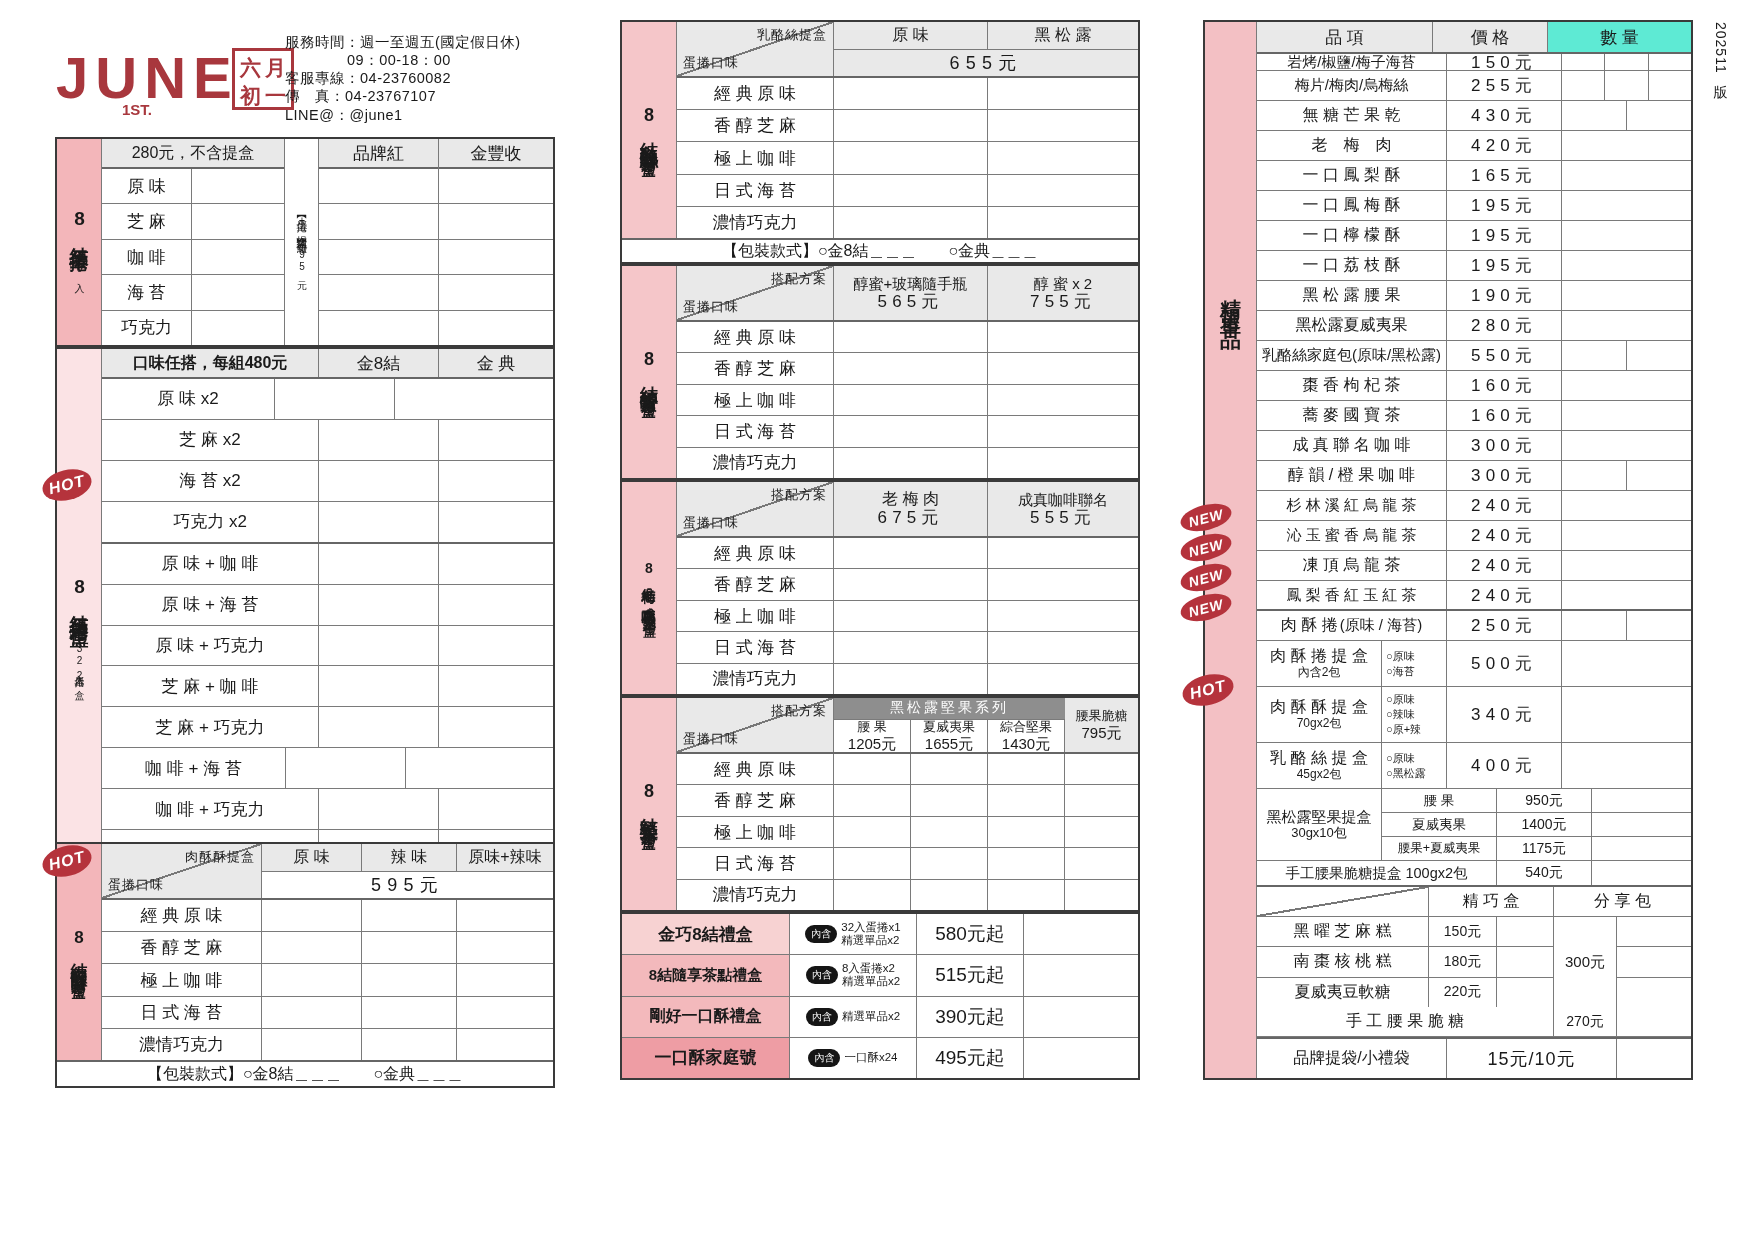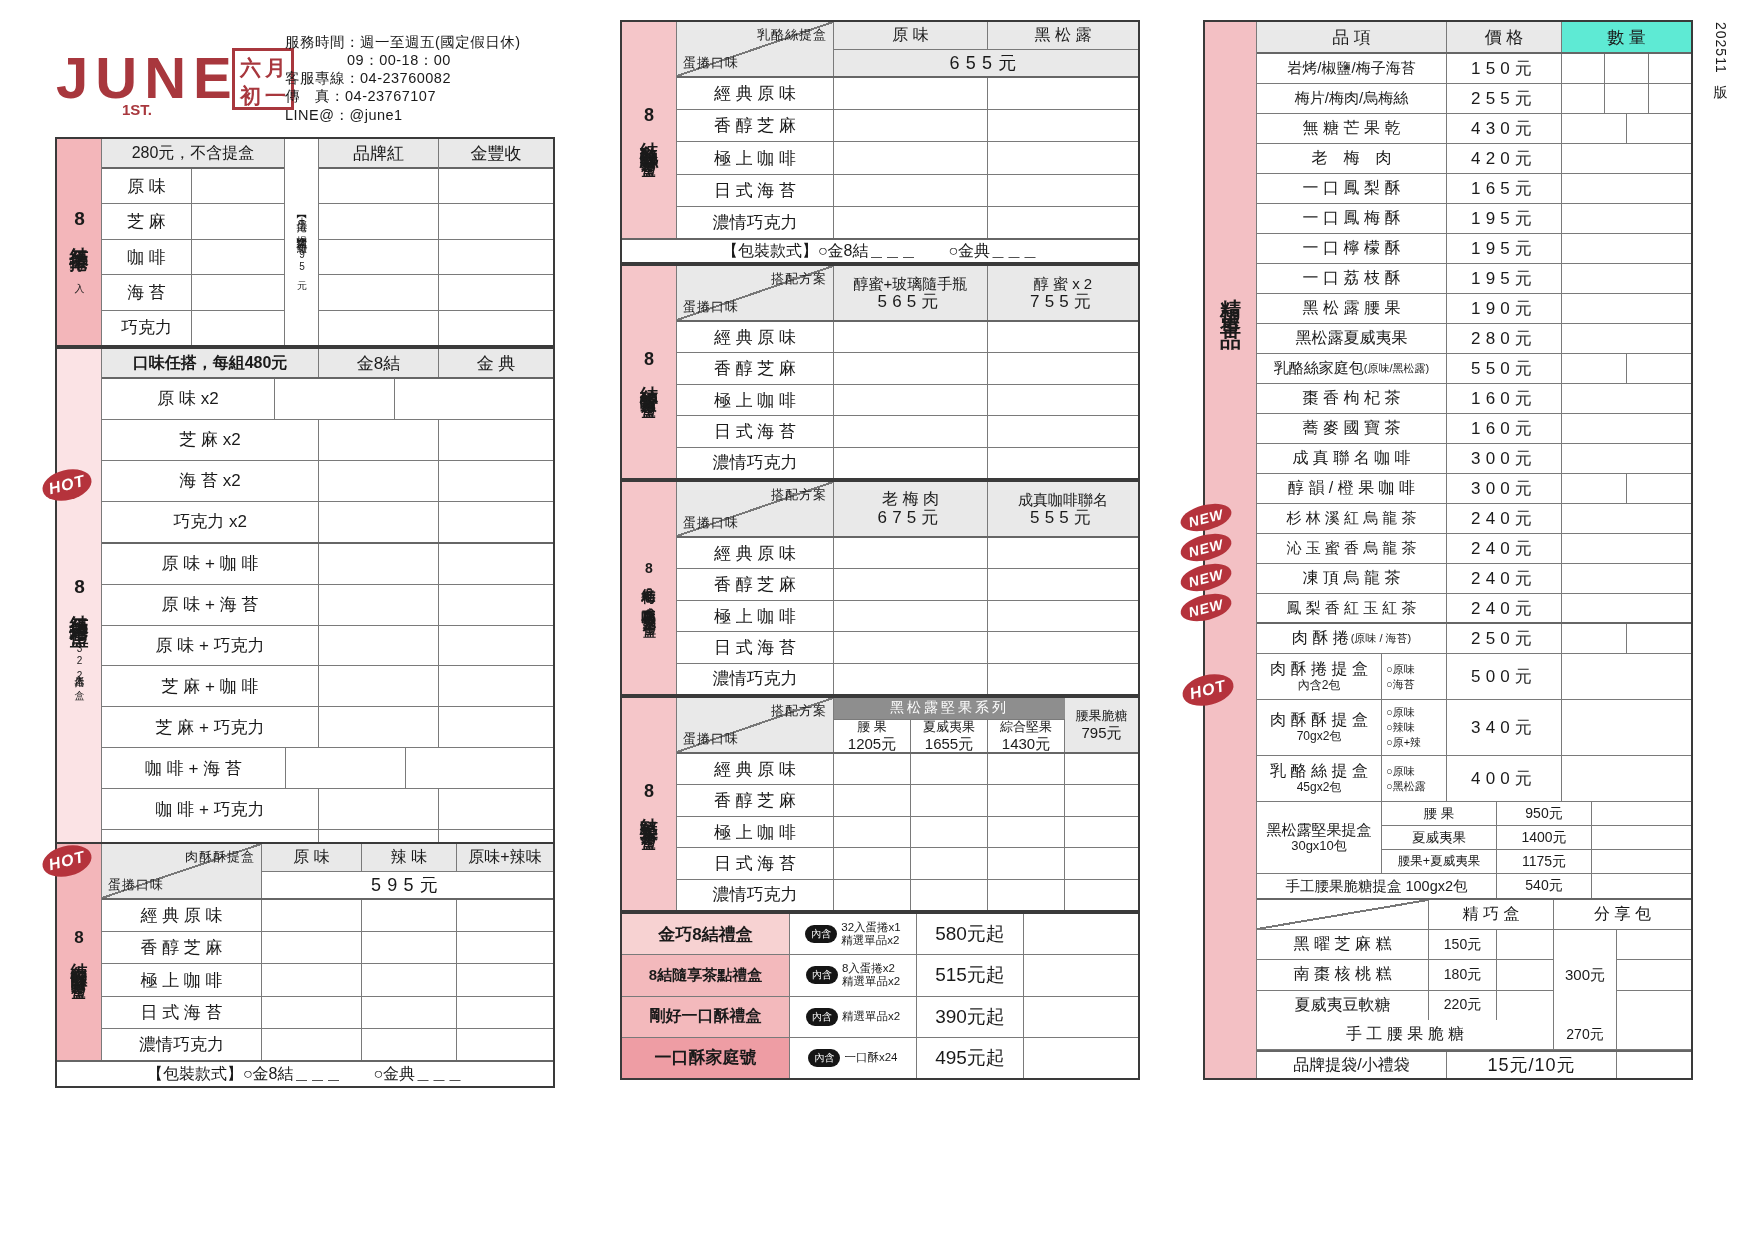--- a/index.html
+++ b/index.html
@@ -29,21 +29,21 @@
 .vpair{display:flex;justify-content:center;align-items:center;gap:3px}
 .diag{position:relative;background:linear-gradient(to bottom right,#e9e9e9 calc(50% - 14px),#e9e9e9 calc(50% - 1px),#777 calc(50% - 1px),#777 calc(50% + 1px),#e9e9e9 calc(50% + 1px))}
 .diagw{position:relative;background:linear-gradient(to bottom right,#fff calc(50% - 1px),#777 calc(50% - 1px),#777 calc(50% + 1px),#fff calc(50% + 1px))}
 .dt{position:absolute;top:4px;right:6px;font-size:13px;letter-spacing:1px}
 .db{position:absolute;bottom:4px;left:6px;font-size:13px;letter-spacing:1px}
 .badge{position:absolute;background:#b5333c;color:#fff;font-weight:bold;font-style:italic;border-radius:50%;display:flex;align-items:center;justify-content:center;transform:rotate(-14deg);z-index:5;font-size:16px;letter-spacing:1px}
 .darkbar{background:#8e8e8e;color:#fff}
 .pill{background:#151515;color:#fff;border-radius:9px;font-size:10px;padding:2px 6px;white-space:nowrap;display:inline-block}
 .twoline{display:flex;flex-direction:column;align-items:center;justify-content:center;line-height:1.15}
 .opt{display:flex;flex-direction:column;align-items:flex-start;justify-content:center;font-size:11px;line-height:1.35;padding-left:4px}
-.small{font-size:11px}
+.small{font-size:15px}
 .red{color:#a8373d}
 .logo{font-size:58px;font-weight:bold;color:#a8373d;letter-spacing:7px;font-family:"Liberation Sans","DejaVu Sans",sans-serif}
 .seal{border:3px solid #a8373d;width:62px;height:62px;display:grid;grid-template-columns:1fr 1fr;padding:3px}
 .seal span{display:flex;align-items:center;justify-content:center;color:#a8373d;font-weight:bold;font-size:21px}
 .contact div{font-size:14.5px;line-height:1.25;letter-spacing:.5px}
 .vver{writing-mode:vertical-rl;font-size:14px;letter-spacing:1px}
 </style>
 </head>
 <body>
 
@@ -517,26 +517,26 @@
       <div style="flex:1"></div>
     </div>
   </div>
 
   <div class="tbl hrow" style="left:1203px;top:20px;width:490px;height:1060px">
     <div class="strip p4 br" style="width:52px;justify-content:flex-start">
       <span class="v" style="font-size:21px;font-weight:bold;margin-top:260px;letter-spacing:10px">精選單品</span>
     </div>
     <div class="col" style="flex:1">
       <div class="row bb2" style="height:32px">
-        <div class="cell hd br f17" style="width:190px">品 項</div>
+        <div class="cell hd br f17" style="width:176px">品 項</div>
         <div class="cell hd br f17" style="width:115px">價 格</div>
         <div class="cell hd2 f17" style="flex:1">數 量</div>
       </div>
 
-      <div class="row bb" style="height:30px">
+      <div class="row bb" style="height:17px">
           <div class="cell br f15" style="width:190px">岩烤/椒鹽/梅子海苔</div>
           <div class="cell br price" style="width:115px">150元</div>
           <div class="row" style="flex:1">
             <div class="br" style="flex:1"></div>
             <div class="br" style="flex:1"></div>
             <div style="flex:1"></div>
           </div>
         </div>
       <div class="row bb" style="height:30px">
           <div class="cell br f15" style="width:190px">梅片/梅肉/烏梅絲</div>

